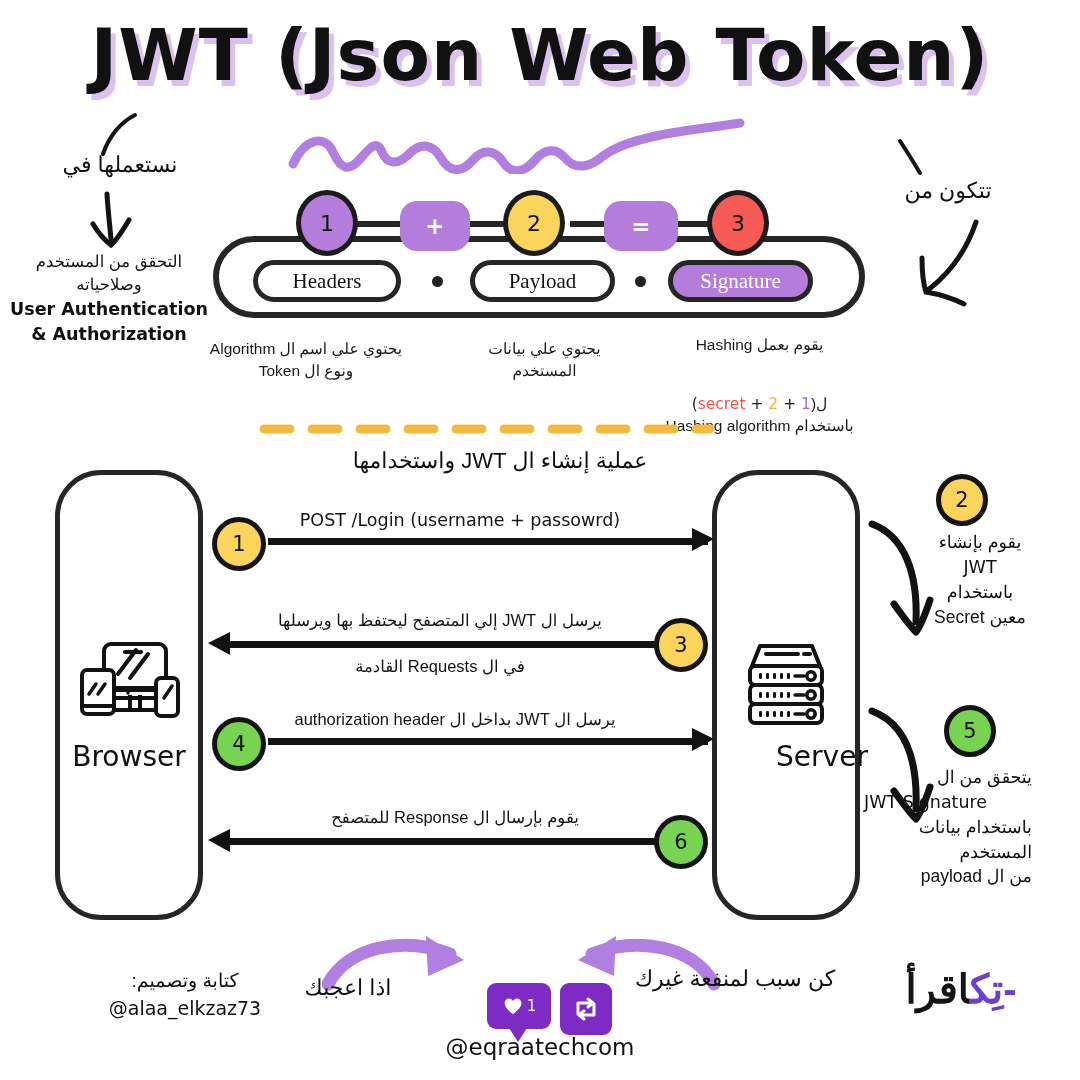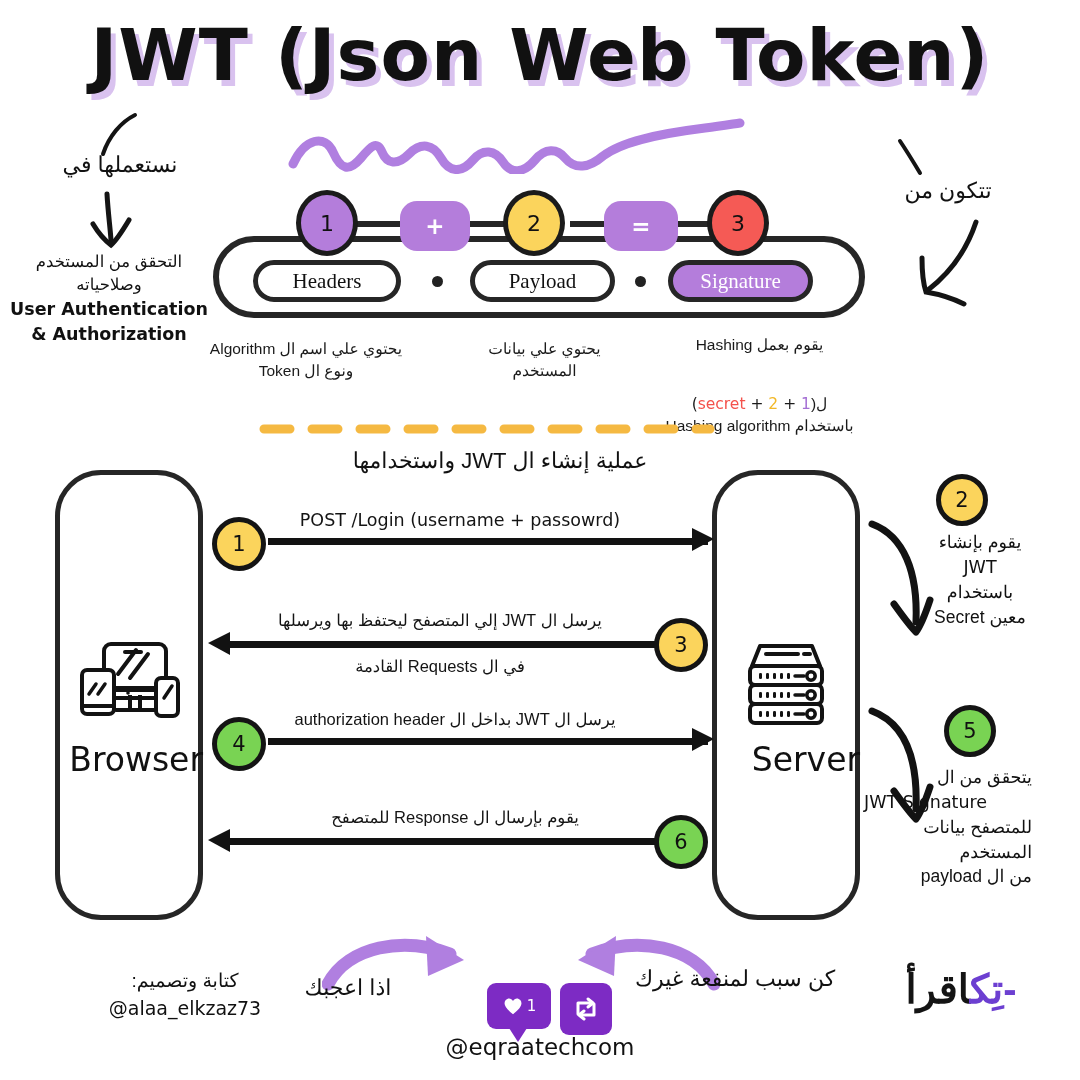--- a/index.html
+++ b/index.html
@@ -98,25 +98,25 @@
   #section-heading{left:240px;top:448px;width:520px;text-align:center;}
 
   
   .flowbox{
     position:absolute;border:5px solid #262626;border-radius:46px;background:#fff;
     box-sizing:border-box;
   }
   #browser-box{left:55px;top:470px;width:148px;height:450px;}
   #server-box{left:712px;top:470px;width:148px;height:450px;}
   .boxlabel{
-    position:absolute;text-align:right;font-size:33px;color:#111;
+    position:absolute;text-align:center;font-size:28px;color:#111;
     font-family:"DejaVu Sans", sans-serif;
   }
   #browser-label{left:55px;top:740px;width:148px;}
-  #server-label{left:712px;top:740px;width:148px;}
+  #server-label{left:712px;top:740px;width:148px;padding-left:36px;}
 
   
   .arrowline{position:absolute;height:7px;background:#121212;}
   .flowcircle{
     position:absolute;border:5px solid #141414;border-radius:50%;
     display:flex;align-items:center;justify-content:center;
     font-size:21px;color:#111;box-sizing:border-box;
     font-family:"DejaVu Sans", sans-serif;
   }
   .yellow{background:#fbd45c;}
@@ -340,21 +340,21 @@
   </div>
 
   <div class="flowcircle green" style="left:944px;top:705px;width:52px;height:52px;">5</div>
   <svg class="abs" style="left:866px;top:705px;" width="72" height="134">
     <path d="M6,6 C38,18 52,52 50,104" stroke="#121212" stroke-width="7" fill="none" stroke-linecap="round"></path>
     <path d="M28,86 C38,100 46,110 50,114 C56,106 60,94 64,82" stroke="#121212" stroke-width="7" fill="none" stroke-linecap="round" stroke-linejoin="round"></path>
   </svg>
   <div class="abs" style="left:864px;top:765px;width:168px;">
     <div class="ar c17 blk lh14">يتحقق من ال</div>
     <div class="en c17 blk lh14">JWT Signature</div>
-    <div class="ar c17 blk lh14">للمتصفح بيانات</div>
+    <div class="ar c17 blk lh14">باستخدام بيانات</div>
     <div class="ar c17 blk lh14">المستخدم</div>
     <div class="ar c17 blk lh14">من ال payload</div>
   </div>
 
   <div class="abs" id="credit">
     <div class="ar c19 blk lh14">كتابة وتصميم:</div>
     <div class="en c19 blk lh14">@alaa_elkzaz73</div>
   </div>
 
   <svg class="abs" style="left:322px;top:930px;" width="180" height="66">

